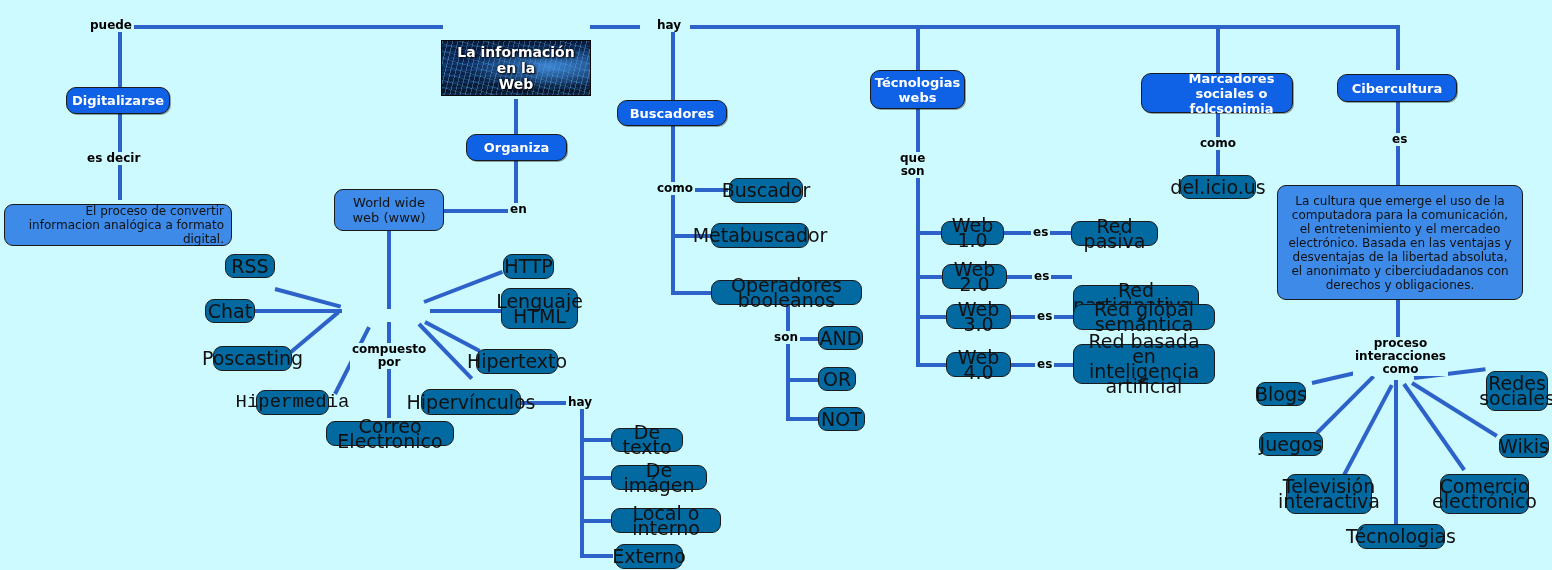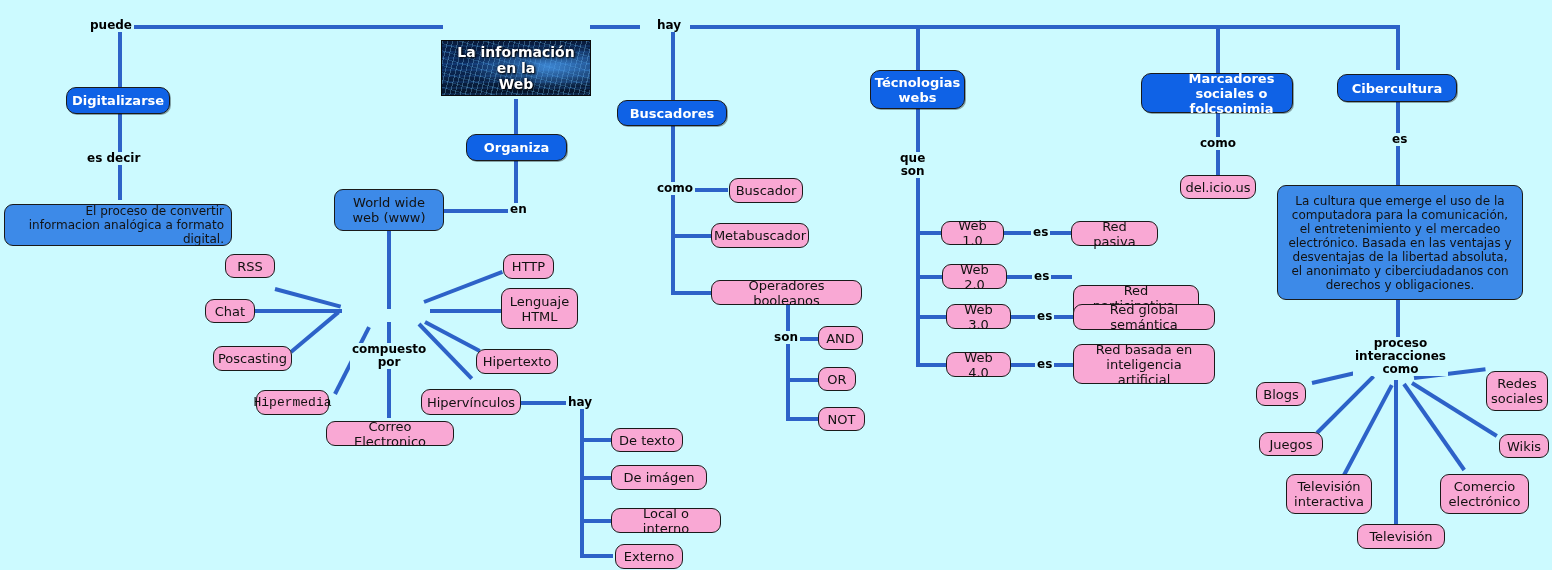--- a/index.html
+++ b/index.html
@@ -55,23 +55,23 @@
     font-size:13px;
     border-radius:10px;
     box-shadow:1px 1px 0 rgba(0,0,0,.35);
   }
   .node.mid{           
     background:#3d8ae8;
     color:#121212;
     font-size:13px;
   }
   .node.lt{            
-    background:#f9a8d4;
+    background:#0369a1;
     color:#111111;
-    font-size:13px;
+    font-size:19px;
   }
   .node.desc{font-size:12px;line-height:14px;}
 
   
   .title-node{
     position:absolute;
     box-sizing:border-box;
     border:1px solid #0a0a0a;
     z-index:8;
     display:flex;
@@ -247,18 +247,18 @@
   <div class="diag" style="left:1317px;top:431px;width:80px;transform:rotate(-45deg);"></div>
   <div class="diag" style="left:1343px;top:475px;width:104px;transform:rotate(-62deg);"></div>
   <div class="ln v" style="left:1394px;top:380px;height:146px;"></div>
   <div class="diag" style="left:1404px;top:382px;width:105px;transform:rotate(55deg);"></div>
   <div class="diag" style="left:1412px;top:381px;width:100px;transform:rotate(32deg);"></div>
   <div class="diag" style="left:1414px;top:376px;width:72px;transform:rotate(-7deg);"></div>
 
   <div class="node lt" style="left:1256px;top:382px;width:50px;height:24px;">Blogs</div>
   <div class="node lt" style="left:1259px;top:432px;width:64px;height:24px;">Juegos</div>
   <div class="node lt" style="left:1286px;top:474px;width:86px;height:40px;">Televisión interactiva</div>
-  <div class="node lt" style="left:1357px;top:524px;width:88px;height:25px;">Televisión</div>
+  <div class="node lt" style="left:1357px;top:524px;width:88px;height:25px;">Técnologias</div>
   <div class="node lt" style="left:1440px;top:474px;width:89px;height:40px;">Comercio electrónico</div>
   <div class="node lt" style="left:1499px;top:434px;width:50px;height:24px;">Wikis</div>
   <div class="node lt" style="left:1486px;top:371px;width:62px;height:40px;">Redes sociales</div>
 
 </div>
 
 </body></html>

